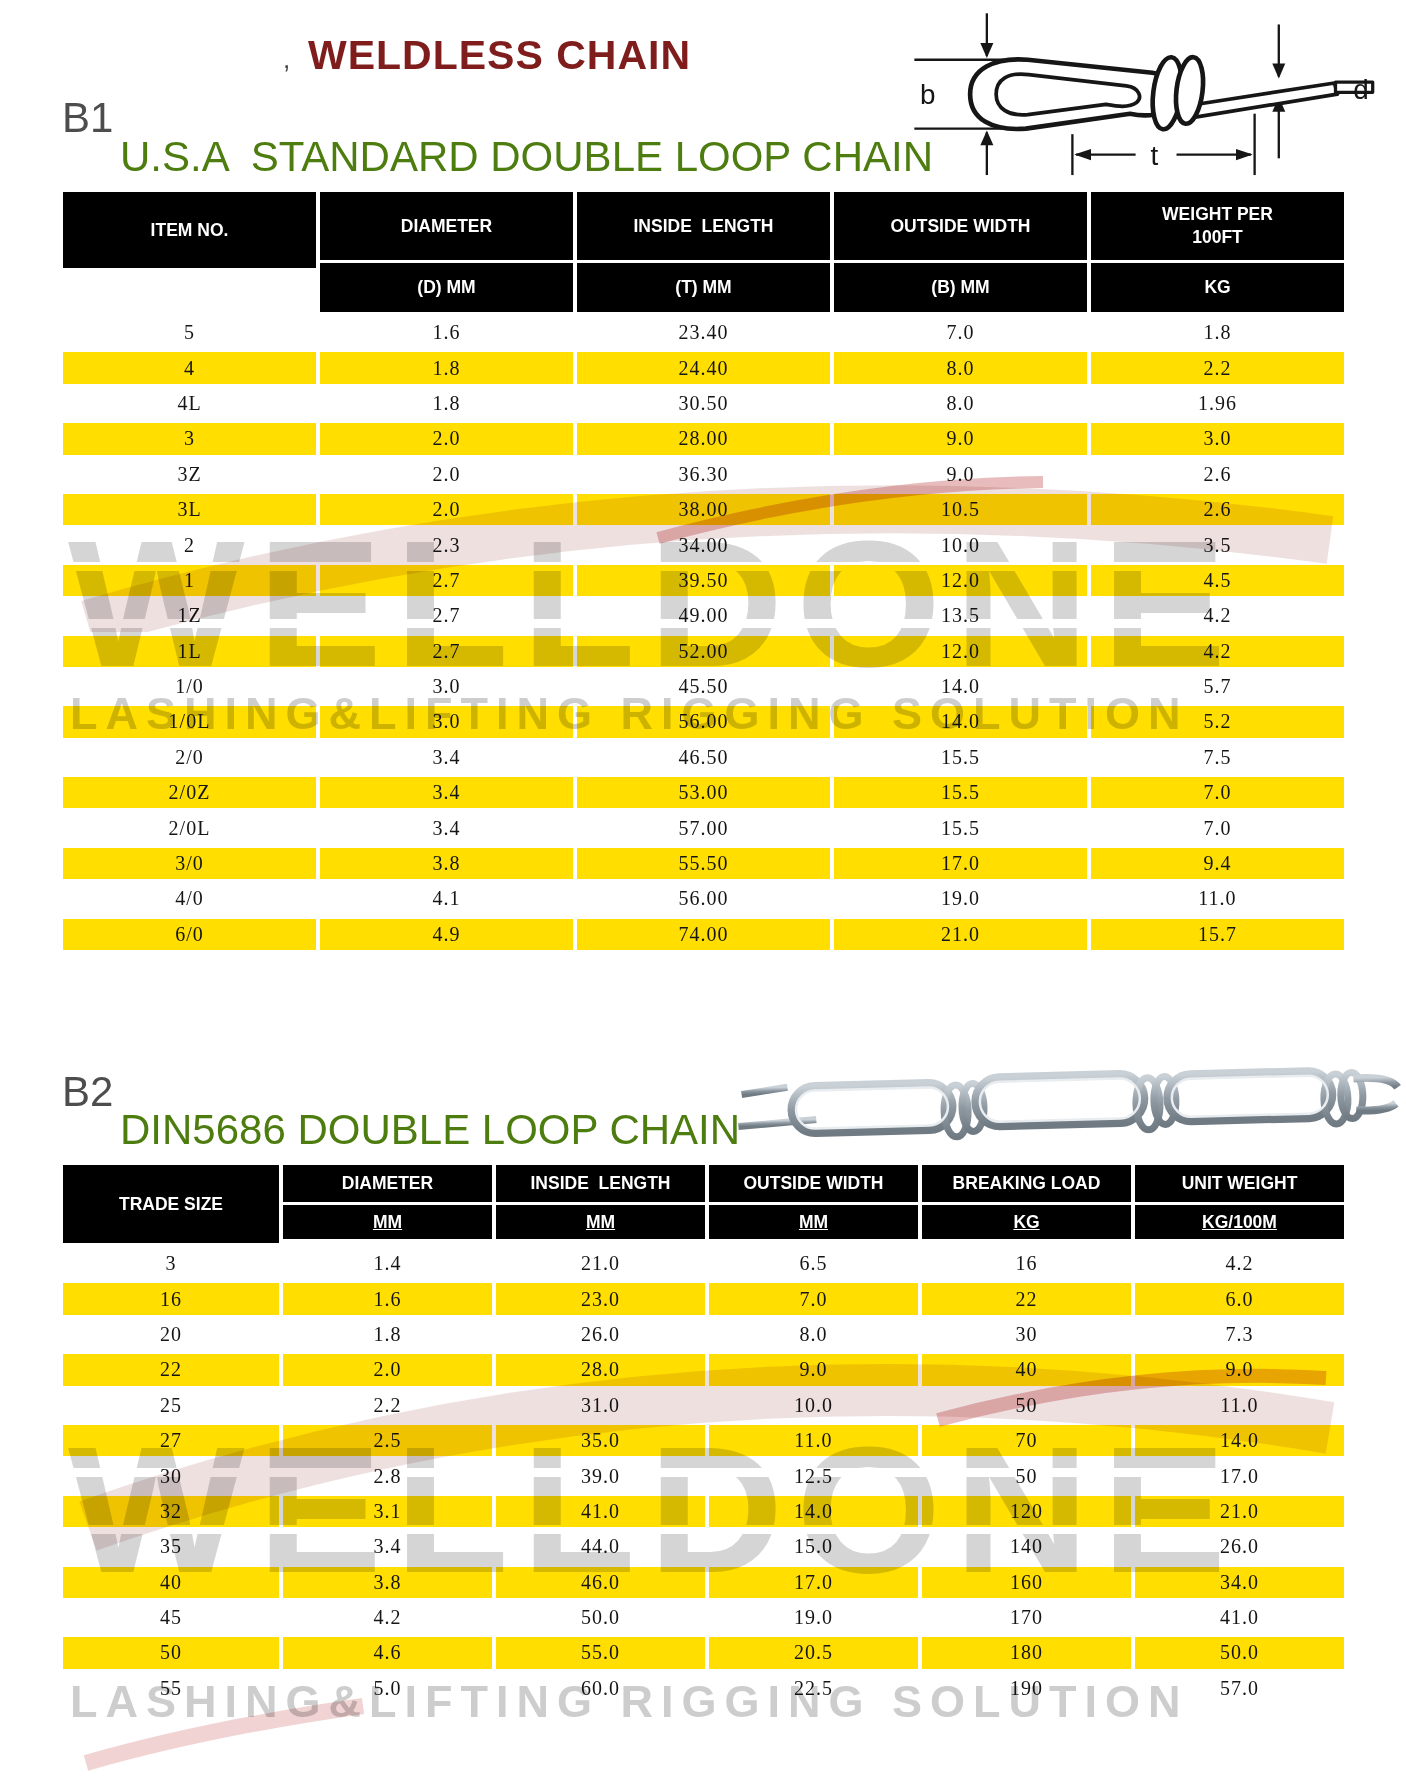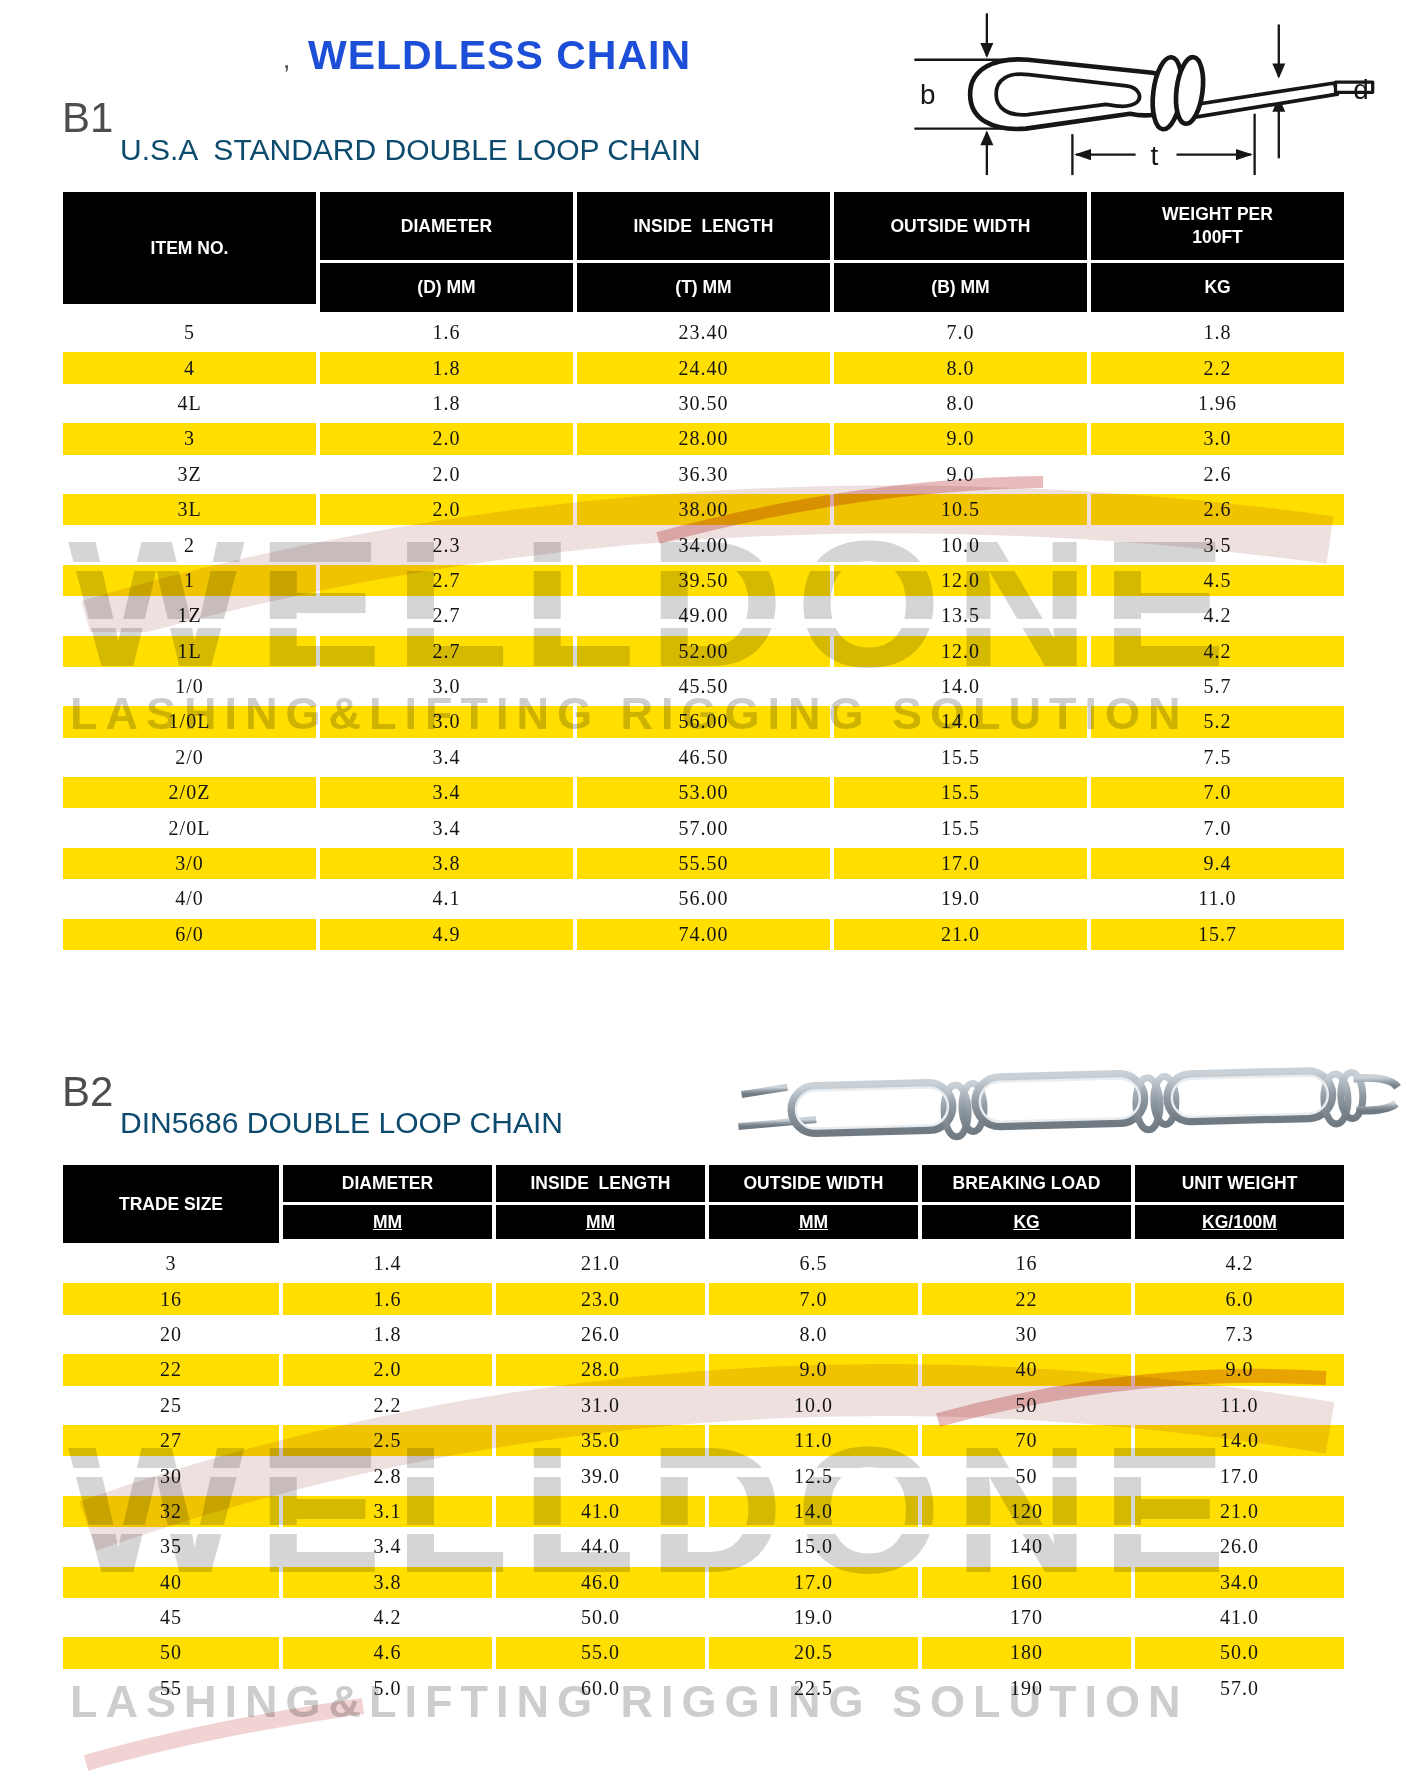--- a/index.html
+++ b/index.html
@@ -1,34 +1,34 @@
 <!DOCTYPE html>
 <html><head>
 <meta charset="utf-8">
 <style>
   html,body{margin:0;padding:0;background:#888;}
   .page{position:relative;width:1406px;height:1781px;background:#ffffff;overflow:hidden;
         font-family:"Liberation Sans",sans-serif;}
   
   .stray{position:absolute;left:283px;top:44px;font-size:26px;color:#444;}
-  .title{position:absolute;left:308px;top:32px;font-size:41px;font-weight:bold;color:#1d4ed8;letter-spacing:1px;}
+  .title{position:absolute;left:308px;top:32px;font-size:41px;font-weight:bold;color:#7f1d1d;letter-spacing:1px;}
   .sec-label{position:absolute;left:62px;font-size:42px;color:#4d4d4d;}
-  .sec-sub{position:absolute;left:120px;font-size:30px;color:#0c4a6e;white-space:pre;}
+  .sec-sub{position:absolute;left:120px;font-size:42px;color:#4d7c0f;white-space:pre;}
   .b1-label{top:94px;} .b1-sub{top:133px;}
   .b2-label{top:1068px;} .b2-sub{top:1106px;}
   
   .tbl{position:absolute;left:63px;width:1281px;}
   .tbl-b1{top:192px;} .tbl-b2{top:1165px;}
   .thead{display:grid;gap:0 4px;}
   .thead-b1{grid-template-columns:repeat(5,1fr);}
   .thead-b2{grid-template-columns:216px repeat(5,1fr);}
   .hcol{display:flex;flex-direction:column;gap:3px;}
   .hcell{background:#000;color:#fff;display:flex;align-items:center;justify-content:center;
          font-weight:bold;font-size:17.5px;text-align:center;white-space:pre-wrap;line-height:1.3;}
-  .b1 .hspan{height:112px;} .b1 .htop{height:68px;} .b1 .hbot{height:49px;}
+  .b1 .hspan{height:76px;} .b1 .htop{height:68px;} .b1 .hbot{height:49px;}
   .b2 .hspan{height:78px;}  .b2 .htop{height:37px;} .b2 .hbot{height:34px;text-decoration:underline;}
   .tbody{display:flex;flex-direction:column;margin-top:3px;}
   .trow{display:grid;gap:0 4px;height:35.4px;}
   .tbody-b1 .trow{grid-template-columns:repeat(5,1fr);}
   .tbody-b2 .trow{grid-template-columns:216px repeat(5,1fr);}
   .tcell{display:flex;align-items:center;justify-content:center;background:#fff;
          font-family:"Liberation Serif",serif;font-size:20px;color:#151515;letter-spacing:1px;}
   .trow.alt .tcell{background:#FFDE00;border-top:2px solid #fff;border-bottom:2px solid #fff;}
   
   .diagram{position:absolute;left:858px;top:4px;}

